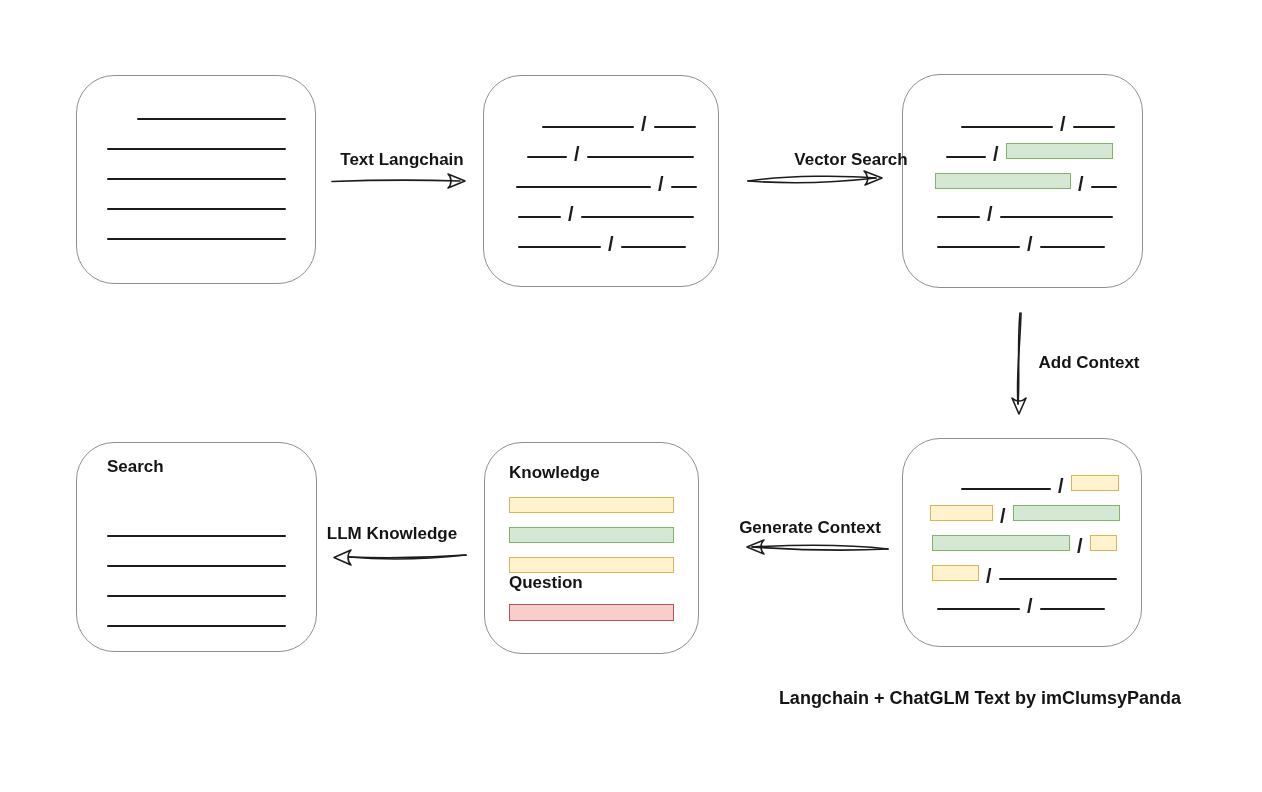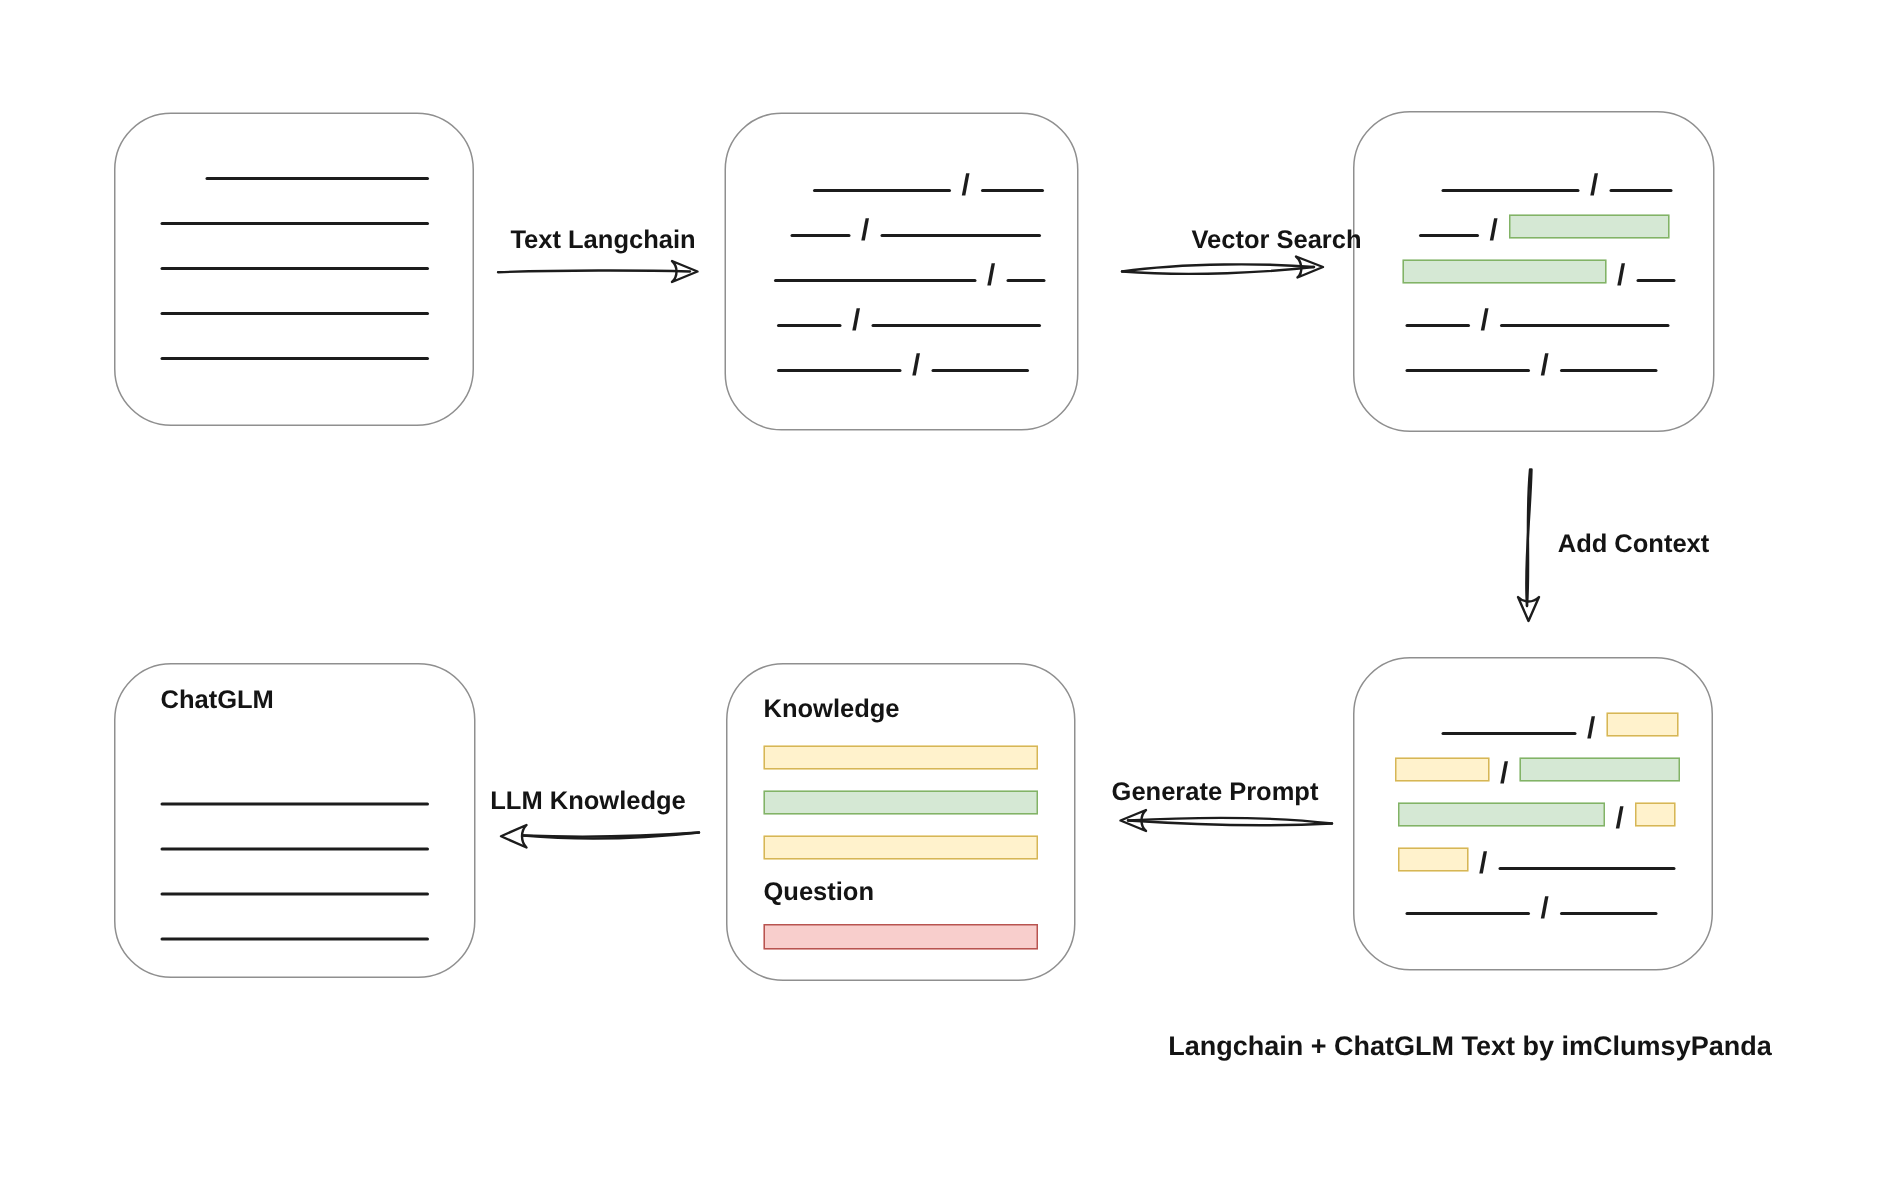--- a/index.html
+++ b/index.html
@@ -24,33 +24,33 @@
   .chip.yellow { background:var(--yellow-fill); border-color:var(--yellow-border); }
   .chip.red    { background:var(--red-fill);    border-color:var(--red-border); height:17px; }
   .slash { font-size:20px; font-weight:600; line-height:18px; margin-bottom:-4px; color:#1c1c1c; }
   .bar-row { height:30px; display:flex; align-items:flex-end; }
   .bar-row.first { height:28px; }
   .flow-label {
     position:absolute; transform:translate(-50%,-50%);
     font-size:17px; font-weight:600; white-space:nowrap; color:#141414;
   }
   .inbox-label { font-size:17px; font-weight:600; line-height:20px; color:#141414; }
-  #prompt-question-label { margin-top:12px; }
+  #prompt-question-label { }
   #answer-lines { margin-top:31px; }
   svg.arrows { position:absolute; left:0; top:0; pointer-events:none; }
   .caption {
     position:absolute; transform:translate(-50%,-50%);
     font-size:18px; font-weight:600; white-space:nowrap; color:#141414;
   }
   
   #box-document  { left:76px;  top:75px;  width:240px; height:209px; padding:15px 0 0 30px; }
   #box-chunks    { left:483px; top:75px;  width:236px; height:212px; padding:23px 0 0 25px; }
   #box-retrieved { left:902px; top:74px;  width:241px; height:214px; padding:24px 0 0 25px; }
   #box-context   { left:902px; top:438px; width:240px; height:209px; padding:22px 0 0 25px; }
-  #box-prompt    { left:484px; top:442px; width:233px; height:212px; padding:20px 24px 0 24px; }
+  #box-prompt    { left:484px; top:442px; width:215px; height:212px; padding:20px 24px 0 24px; }
   #box-answer    { left:76px;  top:442px; width:241px; height:210px; padding:14px 0 0 30px; }
 </style>
 </head>
 <body>
 
 <div class="node" id="box-document">
   <div>
       <div class="chunk-row">
         <span class="seg-line" style="width: 149px; margin-left: 30px;"></span>
       </div>
@@ -174,41 +174,41 @@
     </div>
   <div class="inbox-label" id="prompt-question-label">Question</div>
   <div>
       <div class="bar-row first">
         <span class="chip red" style="width: 185px;"></span>
       </div>
     </div>
 </div>
 
 <div class="node" id="box-answer">
-  <div class="inbox-label">ChatGLM</div>
+  <div class="inbox-label">Search</div>
   <div id="answer-lines">
       <div class="chunk-row">
         <span class="seg-line" style="width: 179px;"></span>
       </div>
       <div class="chunk-row">
         <span class="seg-line" style="width: 179px;"></span>
       </div>
       <div class="chunk-row">
         <span class="seg-line" style="width: 179px;"></span>
       </div>
       <div class="chunk-row">
         <span class="seg-line" style="width: 179px;"></span>
       </div>
     </div>
 </div>
 
 <div class="flow-label" style="left:402px; top:160px;">Text Langchain</div>
 <div class="flow-label" style="left:851px; top:160px;">Vector Search</div>
 <div class="flow-label" style="left:1089px; top:363px;">Add Context</div>
-<div class="flow-label" style="left:810px; top:528px;">Generate Prompt</div>
+<div class="flow-label" style="left:810px; top:528px;">Generate Context</div>
 <div class="flow-label" style="left:392px; top:534px;">LLM Knowledge</div>
 
 <div class="caption" style="left:980px; top:698px;">Langchain + ChatGLM Text by imClumsyPanda</div>
 
 <svg class="arrows" width="1262" height="792" viewBox="0 0 1262 792" fill="none" stroke="#1c1c1c" stroke-width="1.6" stroke-linecap="round" stroke-linejoin="round">
   <g>
     <path d="M332,181.5 C372,180 428,180 460,181"></path>
     <path d="M448,174 L465,181 L448,188 C452,184.5 452,177.5 448,174 Z"></path>
   </g>
   <g>

